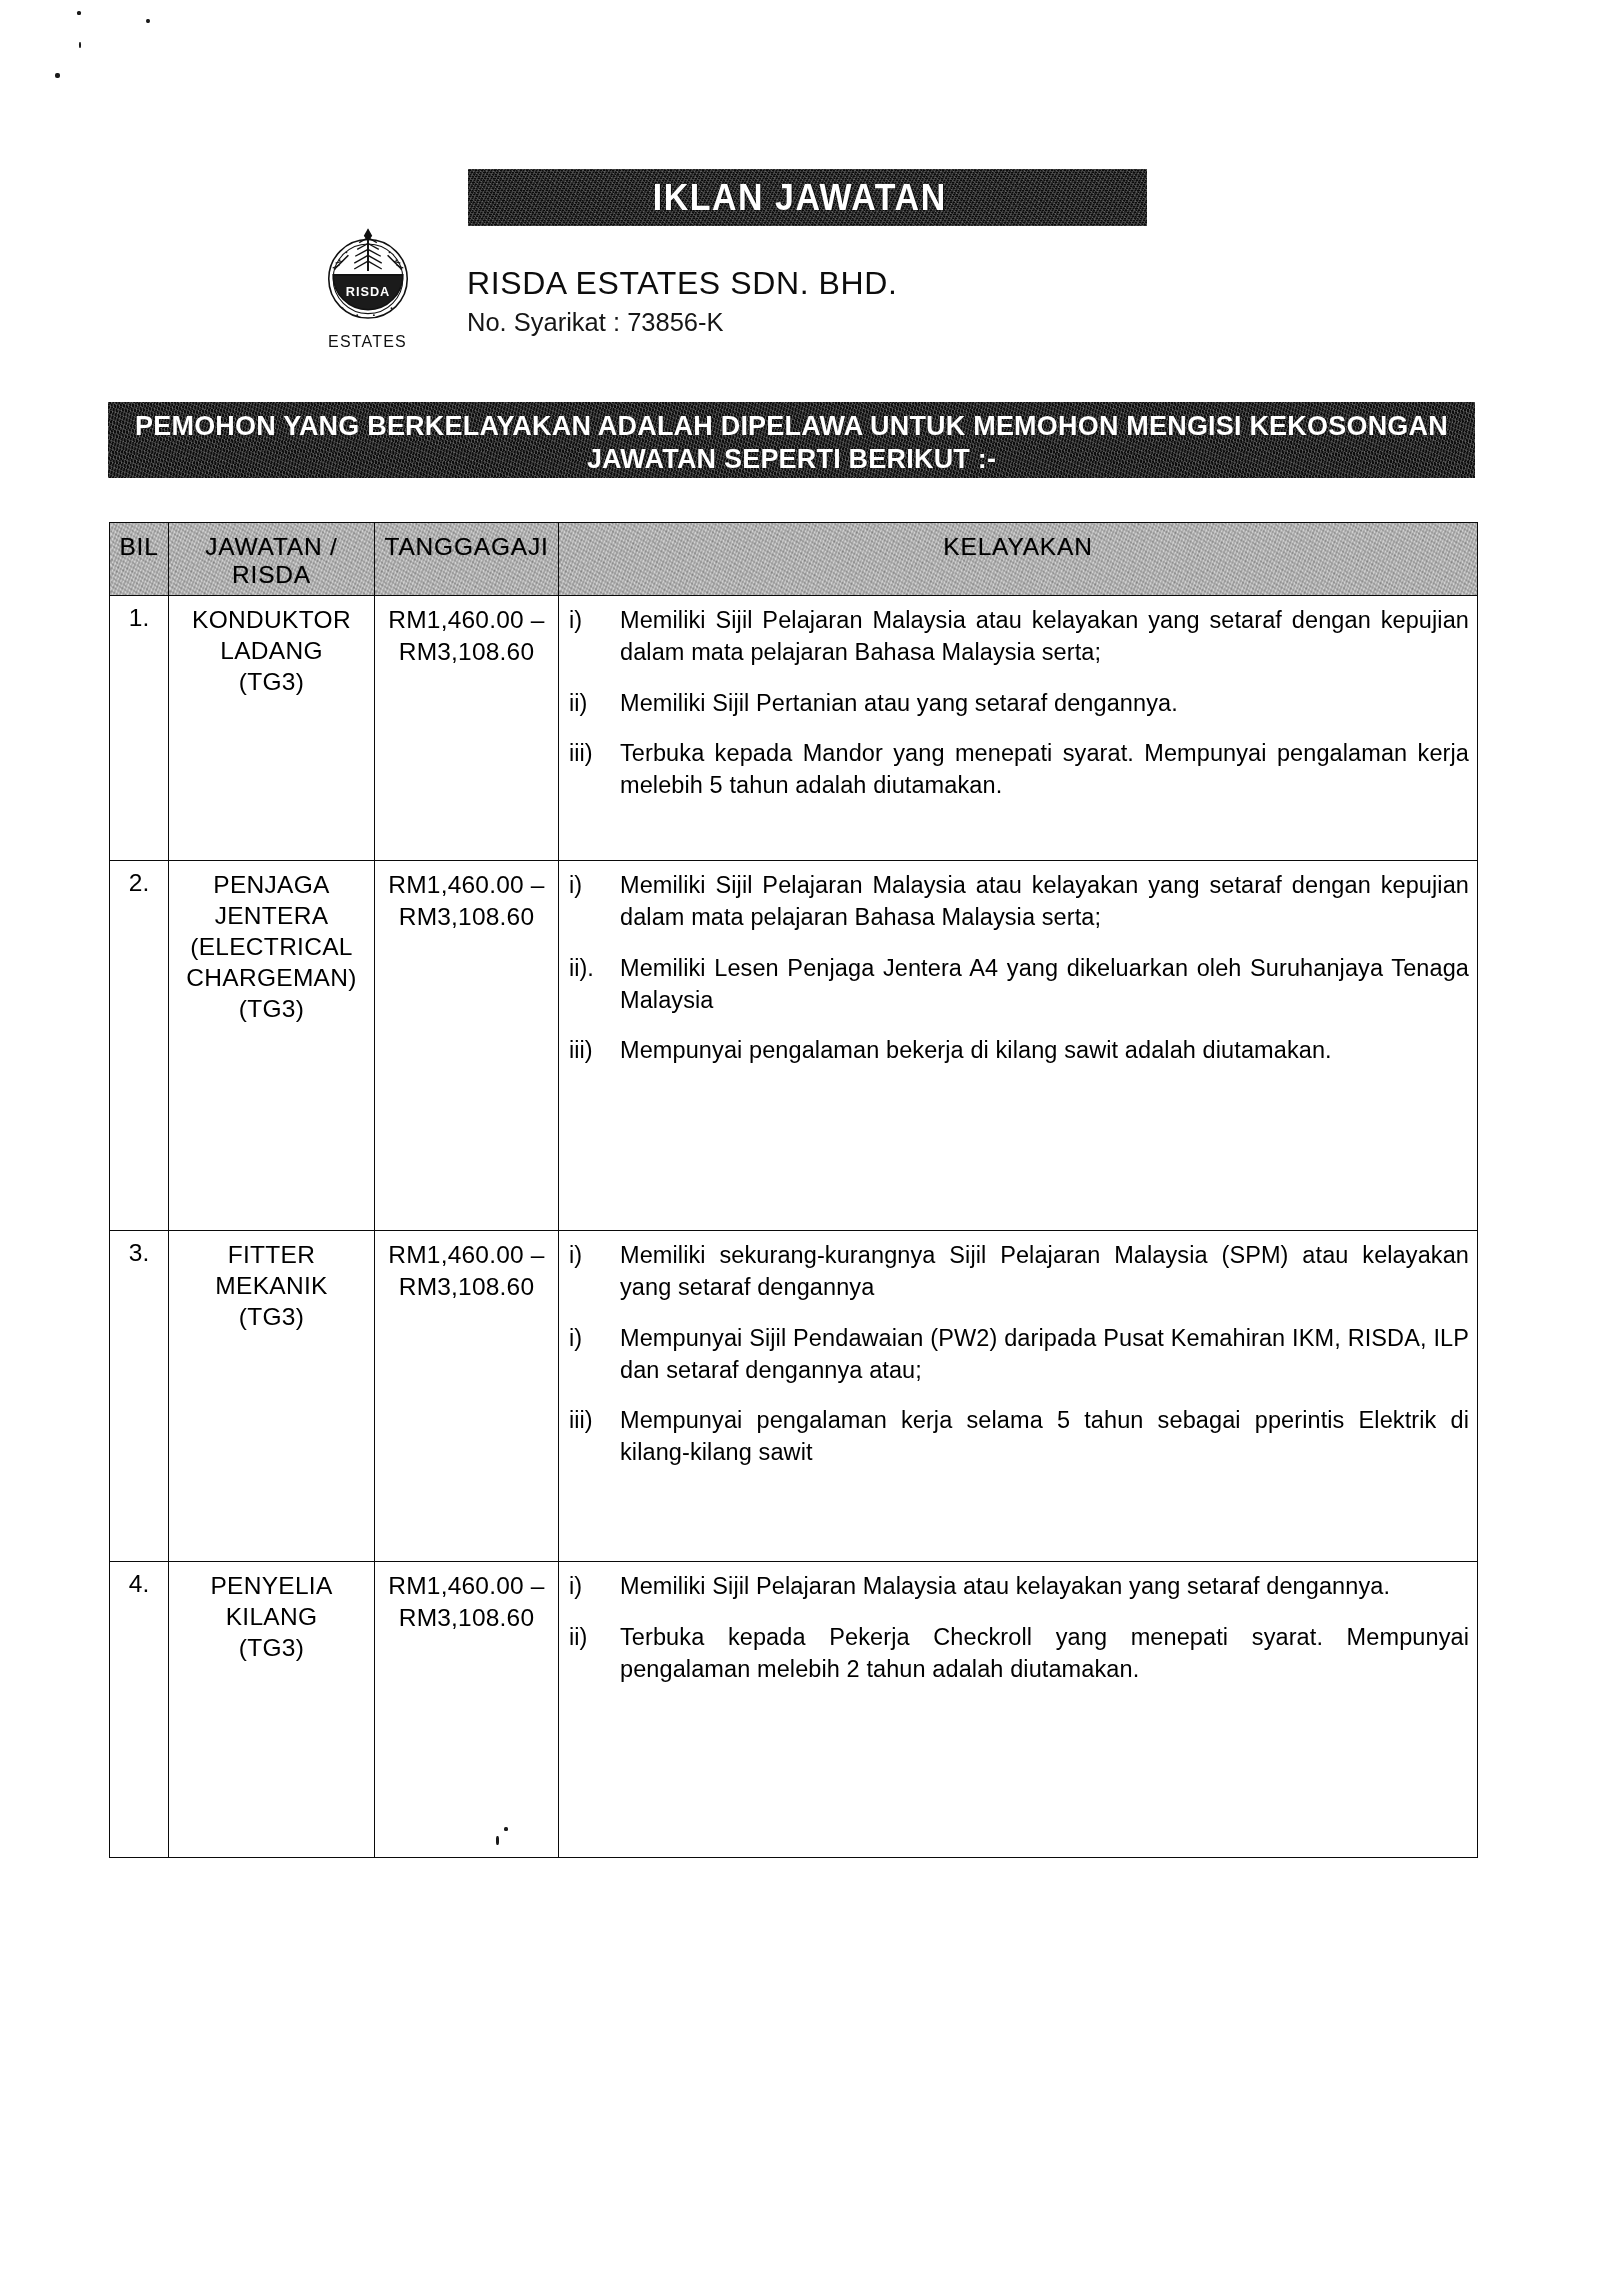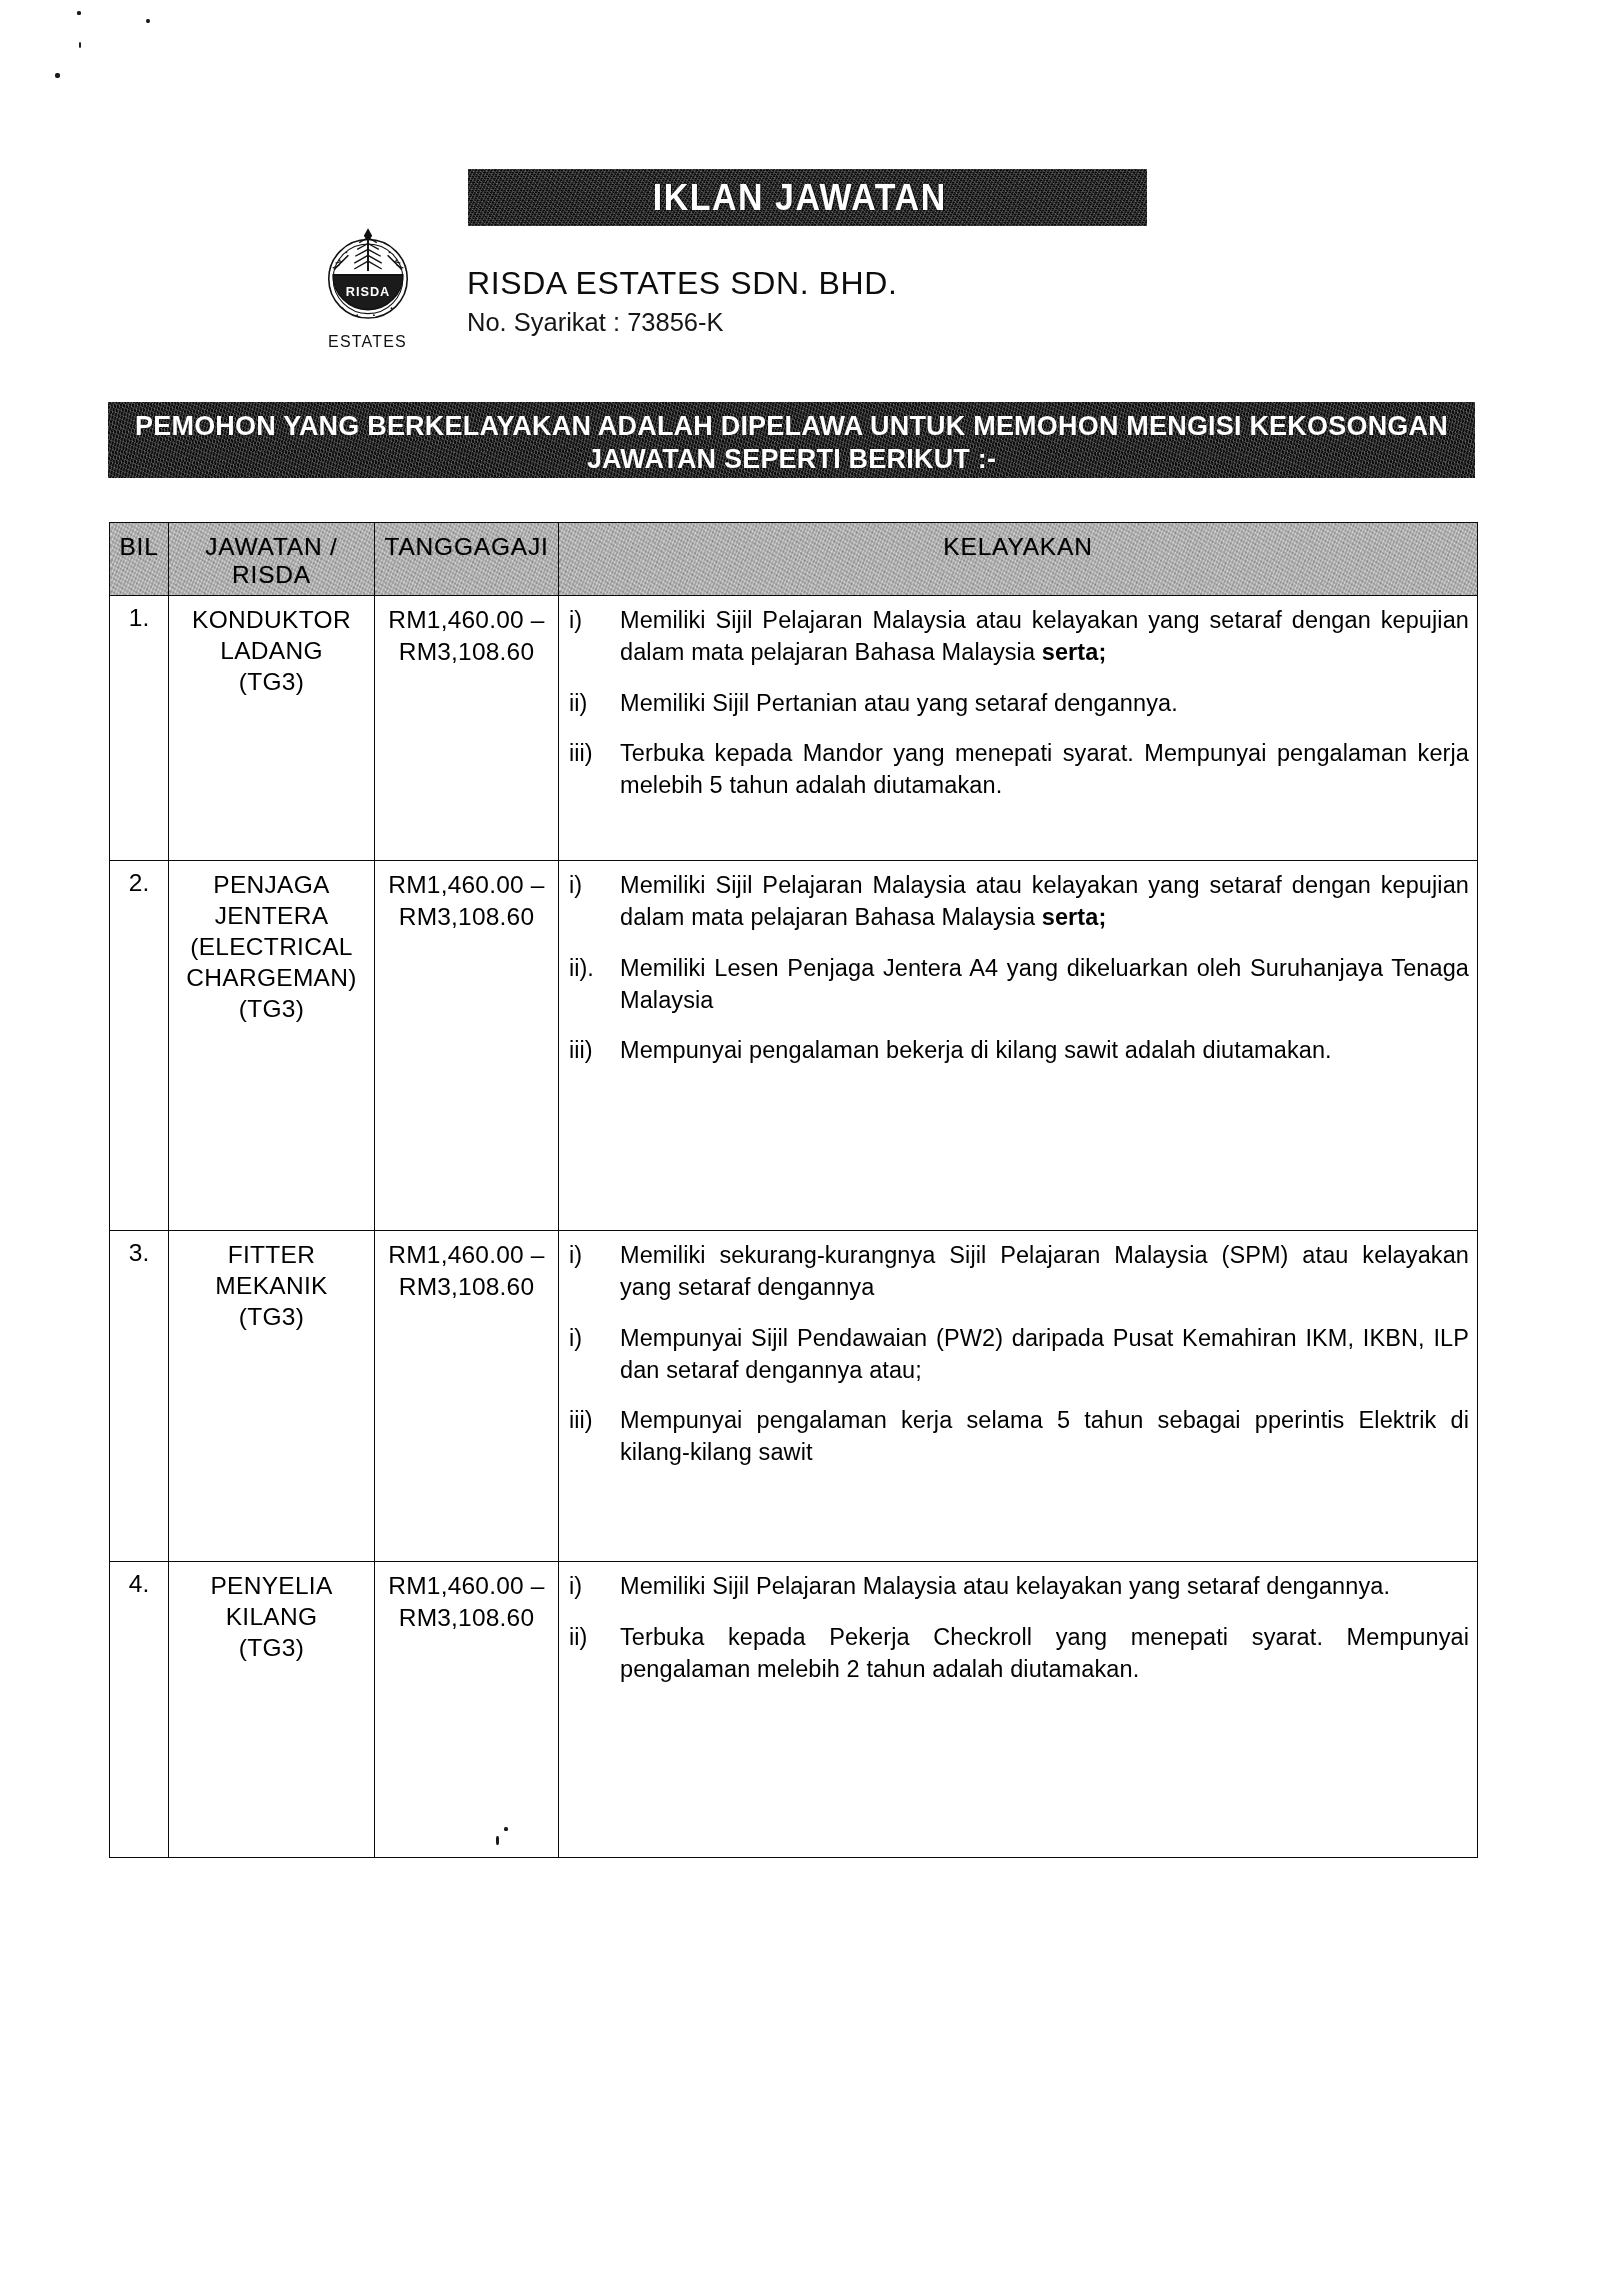--- a/index.html
+++ b/index.html
@@ -204,21 +204,21 @@
     line-height: 32px;
     padding-left: 2px;
   }
   .qtext {
     flex: 1 1 auto;
     font-size: 23.5px;
     line-height: 32px;
     text-align: justify;
     letter-spacing: 0.1px;
   }
-  .qtext b { font-weight: bold; }
+  .qtext b { font-weight: normal; }
 
   .r1 { height: 265px; }
   .r2 { height: 370px; }
   .r3 { height: 331px; }
   .r4 { height: 296px; }
 </style>
 </head>
 <body>
 
 <div class="page">
@@ -393,21 +393,21 @@
             <div>RM3,108.60</div>
           </td>
           <td class="cell-kel">
             <ol class="quals">
               <li>
                 <span class="marker">i)</span>
                 <span class="qtext">Memiliki sekurang-kurangnya Sijil Pelajaran Malaysia (SPM) atau kelayakan yang setaraf dengannya</span>
               </li>
               <li>
                 <span class="marker">i)</span>
-                <span class="qtext">Mempunyai Sijil Pendawaian (PW2) daripada Pusat Kemahiran IKM, IKBN, ILP dan setaraf dengannya atau;</span>
+                <span class="qtext">Mempunyai Sijil Pendawaian (PW2) daripada Pusat Kemahiran IKM, RISDA, ILP dan setaraf dengannya atau;</span>
               </li>
               <li>
                 <span class="marker">iii)</span>
                 <span class="qtext">Mempunyai   pengalaman   kerja   selama   5   tahun sebagai pperintis Elektrik di kilang-kilang sawit</span>
               </li>
             </ol>
           </td>
         </tr>
         <tr class="r4">
           <td class="cell-bil">4.</td>

